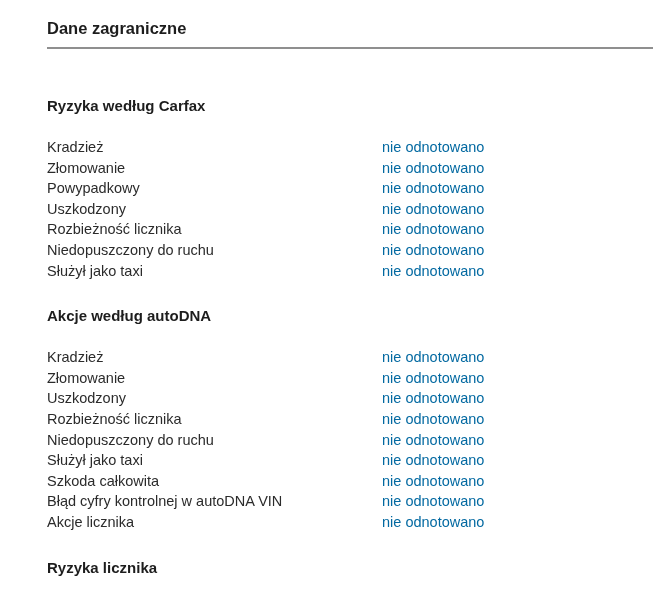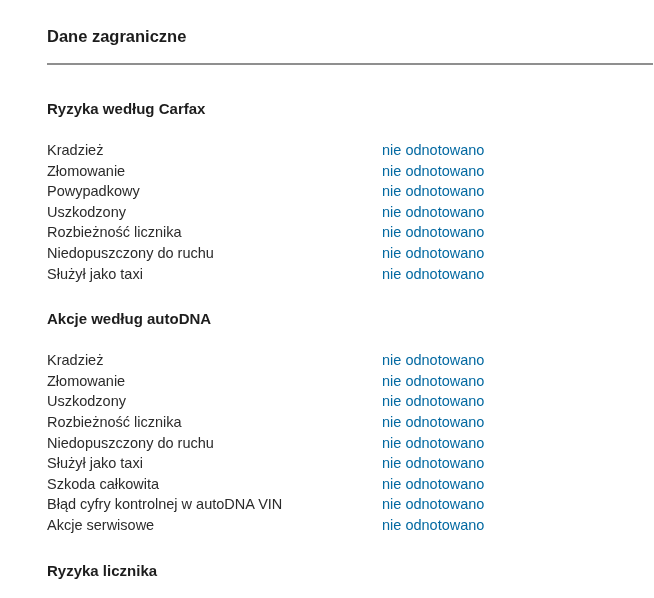--- a/index.html
+++ b/index.html
@@ -10,32 +10,32 @@
     font-family: "Liberation Sans", "DejaVu Sans", sans-serif;
     color: #2b2b2b;
     overflow: hidden;
   }
   .page {
     width: 654px;
     height: 598px;
     position: relative;
   }
   .page-header {
-    margin: 26px 1px 0 47px;
-    padding-bottom: 16px;
+    margin: 18px 1px 0 47px;
+    padding-bottom: 8px;
     border-bottom: 2px solid #8f8f8f;
   }
   .page-title {
     font-size: 16.5px;
     line-height: 21px;
     font-weight: 700;
     color: #1d1d1d;
   }
   .section { margin-left: 47px; margin-top: 25px; }
-  .section.first { margin-top: 34px; }
+  .section.first { margin-top: 47px; }
   .section-heading {
     font-size: 15px;
     line-height: 20px;
     font-weight: 700;
     color: #1d1d1d;
     margin-bottom: 21px;
   }
   .rows { display: block; }
   .row {
     display: flex;
@@ -128,21 +128,21 @@
       </div>
       <div class="row">
         <span class="label">Szkoda całkowita</span>
         <span class="value">nie odnotowano</span>
       </div>
       <div class="row">
         <span class="label">Błąd cyfry kontrolnej w autoDNA VIN</span>
         <span class="value">nie odnotowano</span>
       </div>
       <div class="row">
-        <span class="label">Akcje serwisowe</span>
+        <span class="label">Akcje licznika</span>
         <span class="value">nie odnotowano</span>
       </div>
     </div>
   </div>
 
   <div class="section">
     <h2 class="section-heading">Ryzyka licznika</h2>
   </div>
 
 </div>

